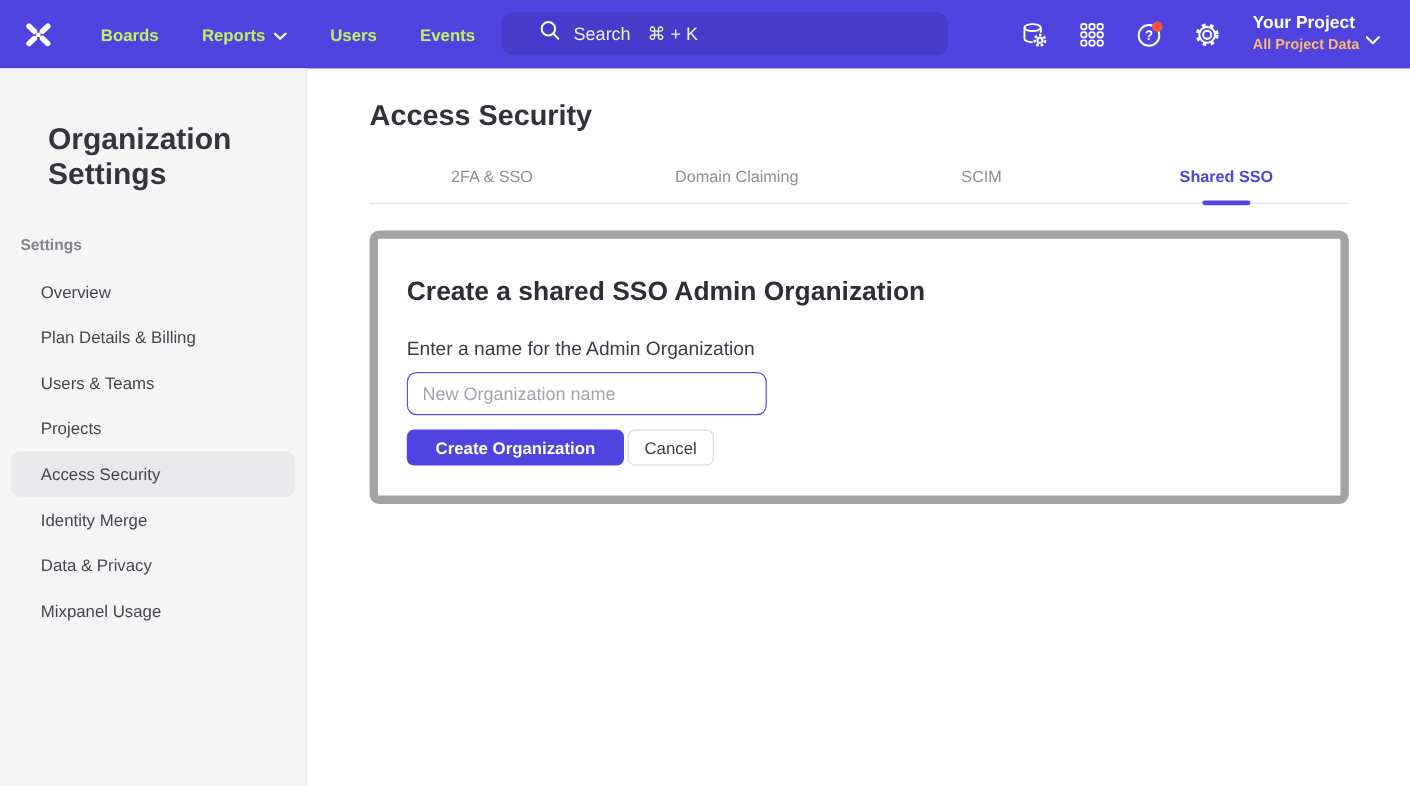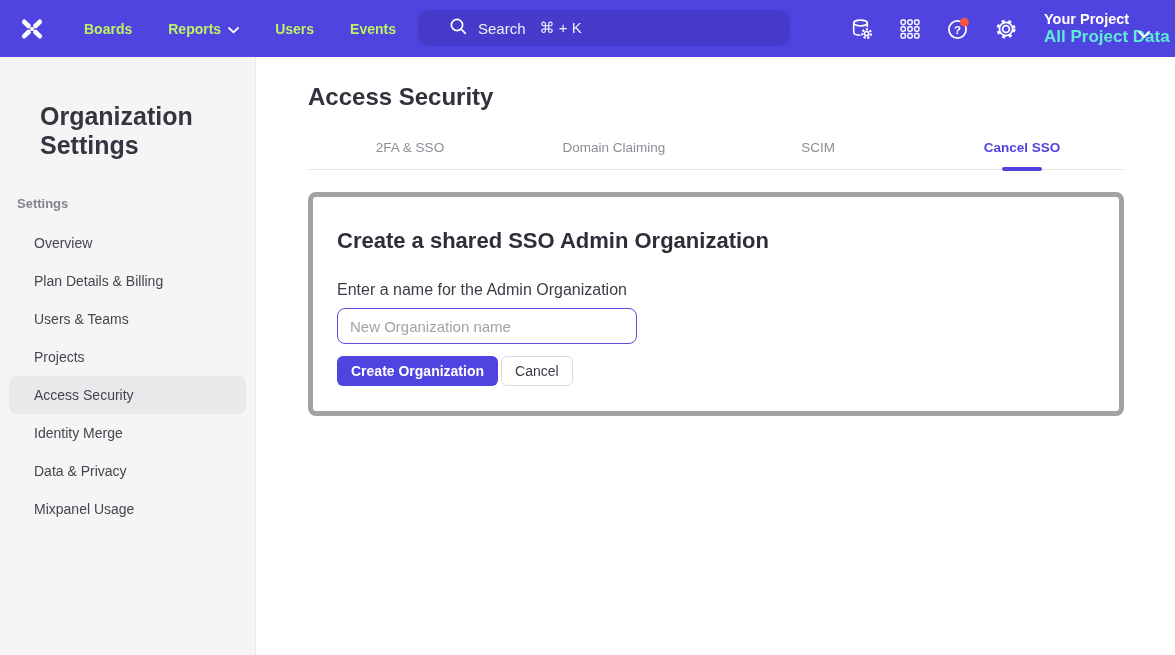--- a/index.html
+++ b/index.html
@@ -40,21 +40,21 @@
   }
   .searchbar .s-label { color: rgba(255,255,255,0.92); font-size: 15px; }
   .searchbar .s-shortcut { color: rgba(255,255,255,0.92); font-size: 15px; margin-left: 4px; }
   .nav-iconbtn {
     position: absolute; top: 16px; width: 26px; height: 26px; cursor: pointer;
   }
   .project-switcher {
     position: absolute; left: 1044px; top: 9px; cursor: pointer;
   }
   .project-name { color: #ffffff; font-size: 14.5px; font-weight: 700; line-height: 20px; }
-  .project-scope { color: #5eead4; font-size: 17px; font-weight: 700; line-height: 16px; }
+  .project-scope { color: #fdba74; font-size: 12px; font-weight: 700; line-height: 16px; }
   .project-chevron { position: absolute; left: 1138px; top: 25px; cursor: pointer; }
 
   
   .sidebar {
     position: absolute; left: 0; top: 57px;
     width: 256px; height: 598px;
     background: #f5f5f6;
     border-right: 1px solid #e8e8ea;
   }
   .sb-title {
@@ -94,21 +94,21 @@
   .tab.active { color: #4f44e0; font-weight: 700; }
   .tab.active::after {
     content: ""; position: absolute;
     left: 50%; transform: translateX(-50%);
     bottom: -2px; width: 40px; height: 4px;
     border-radius: 2px; background: #4f44e0;
   }
   .card {
     width: 816px; margin: 22px 0 0 52px;
     background: #ffffff;
-    border: 5px solid #a3a3a3; border-radius: 8px;
+    border: 7px solid #a3a3a3; border-radius: 8px;
     padding: 24px 24px 25px 24px;
   }
   .card-heading {
     margin-top: 7px;
     font-size: 22px; font-weight: 700; color: #2e2e38;
   }
   .field-label {
     margin-top: 27px;
     font-size: 16px; color: #3c3c46;
   }
@@ -122,21 +122,21 @@
   }
   .org-input::placeholder { color: #a3a3ab; }
   .btn-row { margin-top: 12px; display: flex; gap: 3px; }
   .btn {
     height: 30px; border-radius: 6px; font-size: 14px;
     font-family: "Liberation Sans", sans-serif;
     display: inline-flex; align-items: center; cursor: pointer;
   }
   .btn-primary {
     background: #4f44e0; color: #ffffff; border: none;
-    padding: 0 14px; font-weight: 600;
+    padding: 0 24px; font-weight: 600;
   }
   .btn-secondary {
     background: #ffffff; color: #3c3c46;
     border: 1px solid #d9d9de; padding: 0 13px;
   }
 </style>
 </head>
 <body>
 
 <div class="topnav">
@@ -250,21 +250,21 @@
   </div>
 </div>
 
 <div class="main">
   <div class="page-title">Access Security</div>
 
   <div class="tabs">
     <div class="tab">2FA &amp; SSO</div>
     <div class="tab">Domain Claiming</div>
     <div class="tab">SCIM</div>
-    <div class="tab active">Cancel SSO</div>
+    <div class="tab active">Shared SSO</div>
   </div>
 
   <div class="card">
     <div class="card-heading">Create a shared SSO Admin Organization</div>
     <div class="field-label">Enter a name for the Admin Organization</div>
     <input class="org-input" type="text" placeholder="New Organization name" style="">
     <div class="btn-row">
       <button class="btn btn-primary">Create Organization</button>
       <button class="btn btn-secondary">Cancel</button>
     </div>

